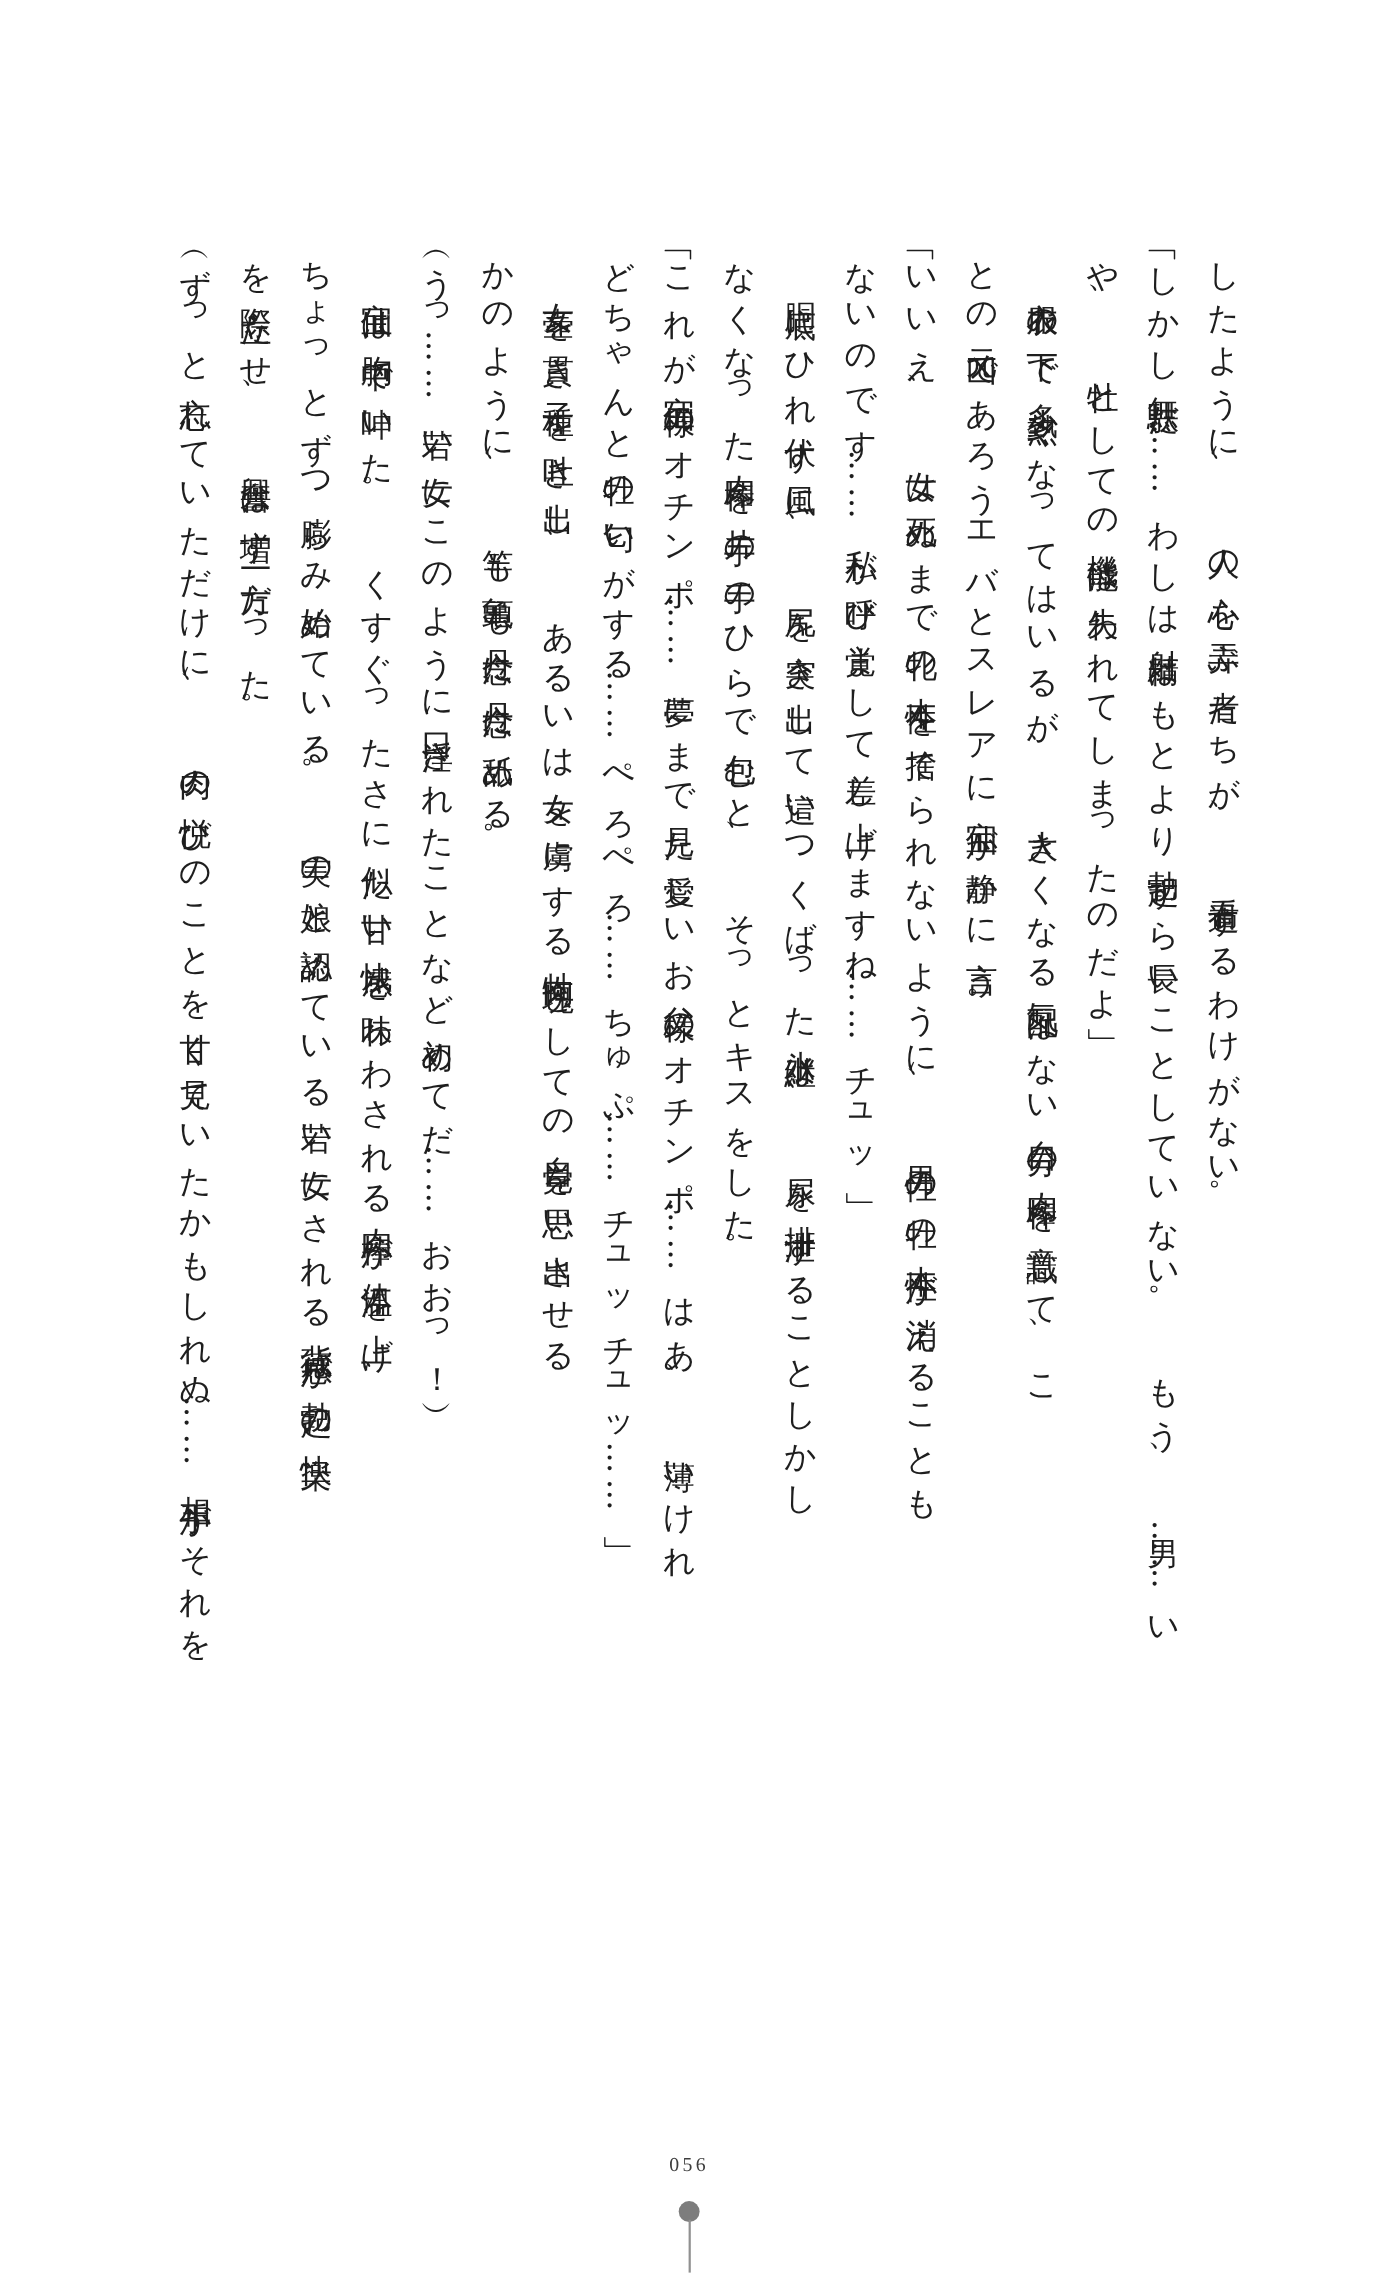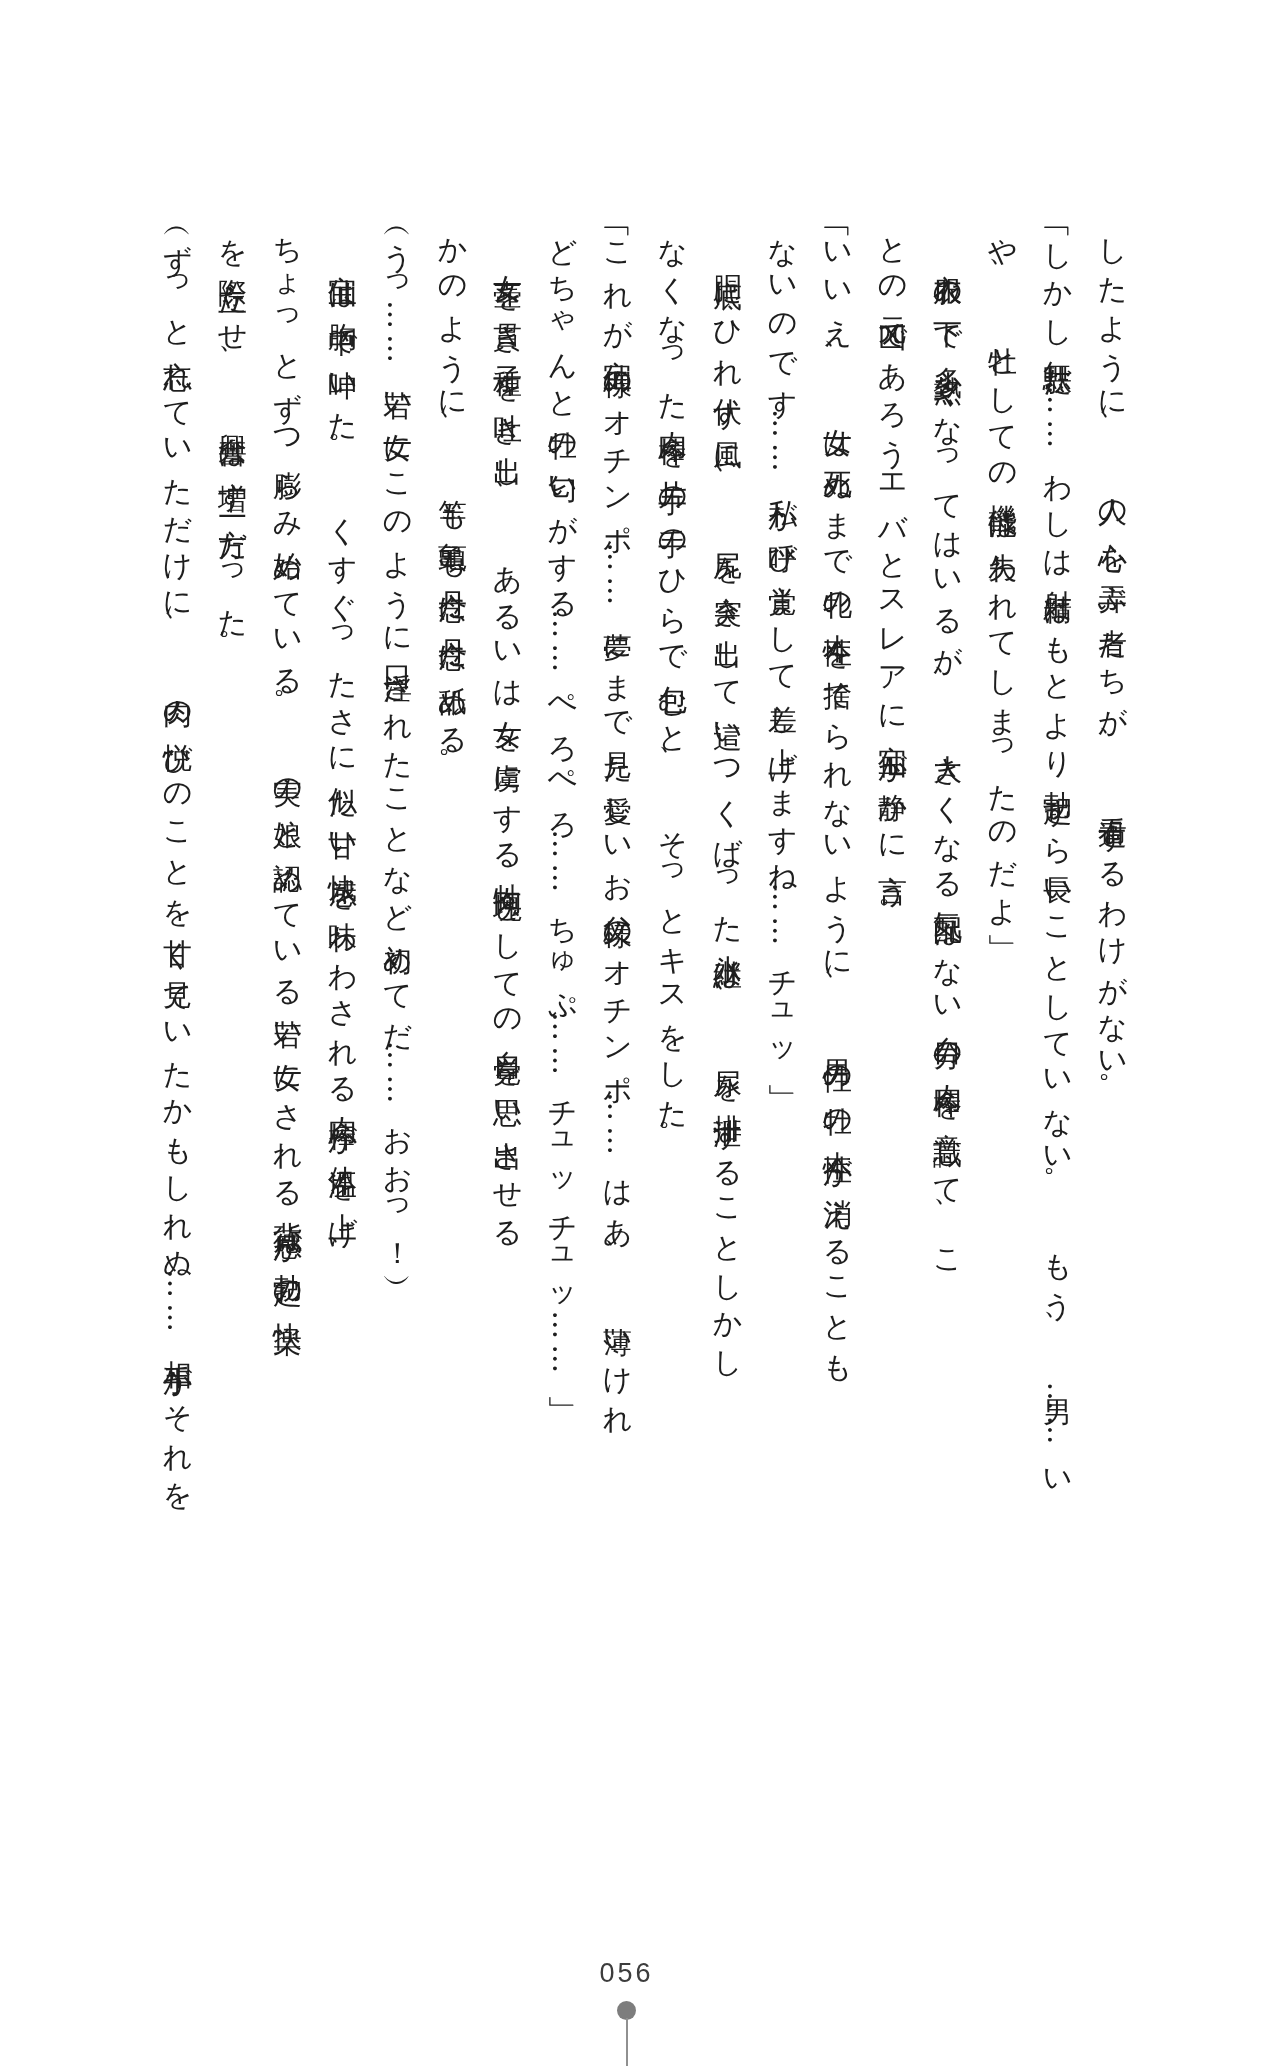--- a/index.html
+++ b/index.html
@@ -31,22 +31,22 @@
     margin: 0;
     padding: 0;
     white-space: pre;
   }
   .footer-number {
     position: absolute;
     top: 1958px;
     left: 0;
     width: 1253px;
     text-align: center;
-    font-family: Liberation Sans, sans-serif;
-    font-size: 27px;
+    font-family: Liberation Serif, serif;
+    font-size: 18px;
     letter-spacing: 3px;
     color: #3d3d3d;
   }
   .marker-dot {
     position: absolute;
     top: 2001px;
     left: 617px;
     width: 19px;
     height: 19px;
     border-radius: 50%;

